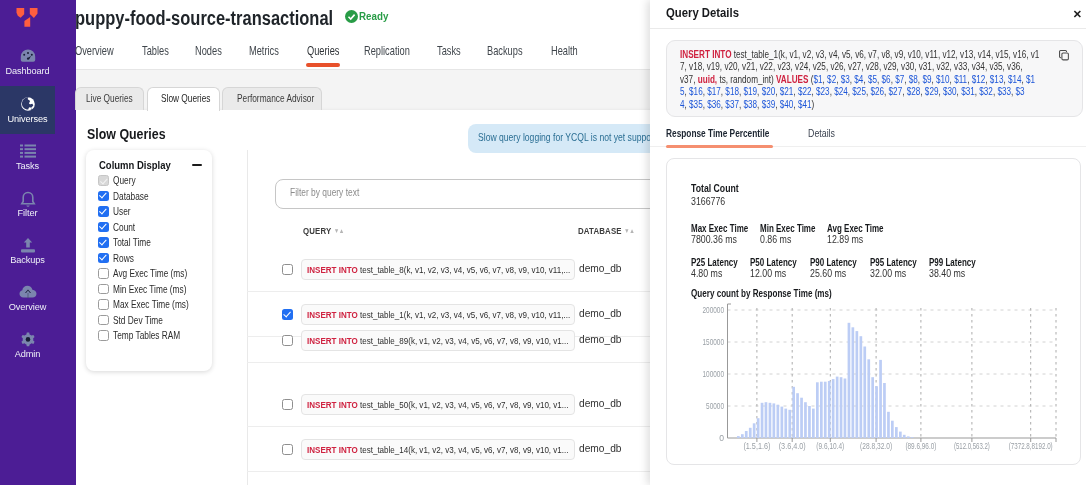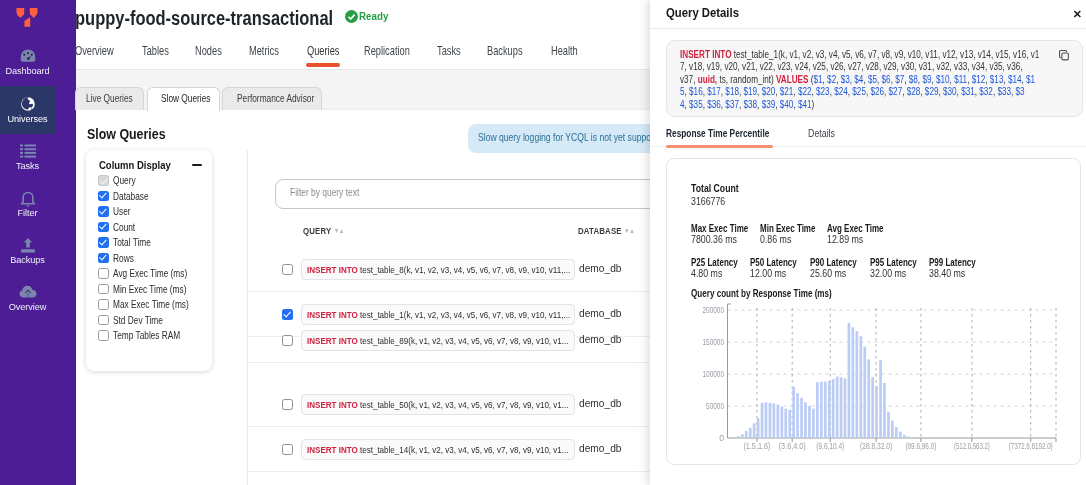--- a/index.html
+++ b/index.html
@@ -117,20 +117,27 @@
  <div class="lbl">Backups</div>
 </div>
 <div class="sitem" style="top:275px">
  <svg width="18" height="13" viewBox="0 0 18 13" fill="#7b85ae">
         <path d="M4.5 12.5 C2 12.5 0.5 10.8 0.5 8.8 C0.5 7 1.7 5.6 3.3 5.2 C3.7 2.6 5.8 0.8 8.4 0.8 C10.8 0.8 12.8 2.4 13.4 4.7 C15.7 4.9 17.5 6.6 17.5 8.7 C17.5 10.8 15.8 12.5 13.6 12.5 Z"></path>
         <polygon points="9,4.5 12,8 10,8 10,12.5 8,12.5 8,8 6,8" fill="#181d35"></polygon>
         <polygon points="9,5.5 11,7.9 7,7.9" fill="#7b85ae"></polygon>
         <rect x="8.2" y="7.9" width="1.6" height="4.6" fill="#7b85ae"></rect>
       </svg>
  <div class="lbl">Overview</div>
+</div>
+<div class="sitem" style="top:322px">
+ <svg width="16" height="16" viewBox="0 0 16 16" fill="#7b85ae">
+        <path d="M6.8 0.5 L9.2 0.5 L9.6 2.4 A5.8 5.8 0 0 1 11.5 3.5 L13.4 2.9 L14.6 5 L13.2 6.3 A5.8 5.8 0 0 1 13.2 8.5 L14.6 9.8 L13.4 11.9 L11.5 11.3 A5.8 5.8 0 0 1 9.6 12.4 L9.2 14.3 L6.8 14.3 L6.4 12.4 A5.8 5.8 0 0 1 4.5 11.3 L2.6 11.9 L1.4 9.8 L2.8 8.5 A5.8 5.8 0 0 1 2.8 6.3 L1.4 5 L2.6 2.9 L4.5 3.5 A5.8 5.8 0 0 1 6.4 2.4 Z"></path>
+        <circle cx="8" cy="7.4" r="2.3" fill="#181d35"></circle>
+      </svg>
+ <div class="lbl">Admin</div>
 </div>
 </div>
 <div id="title">puppy-food-source-transactional</div>
 <svg width="13" height="13" style="position:absolute;left:345px;top:10px">
     <circle cx="6.5" cy="6.5" r="6.5" fill="#289c46"></circle>
     <path d="M3.5 6.8 L5.7 9 L9.6 4.6" stroke="#fff" stroke-width="1.6" fill="none"></path>
   </svg>
 <div class="tx" style="left:359px;top:9.5px;font-size:11.5px;font-weight:bold;color:#289c46;transform:scaleX(0.85)">Ready</div>
 <div class="navtab" style="left:75px">Overview</div>
 <div class="navtab" style="left:142px">Tables</div>

